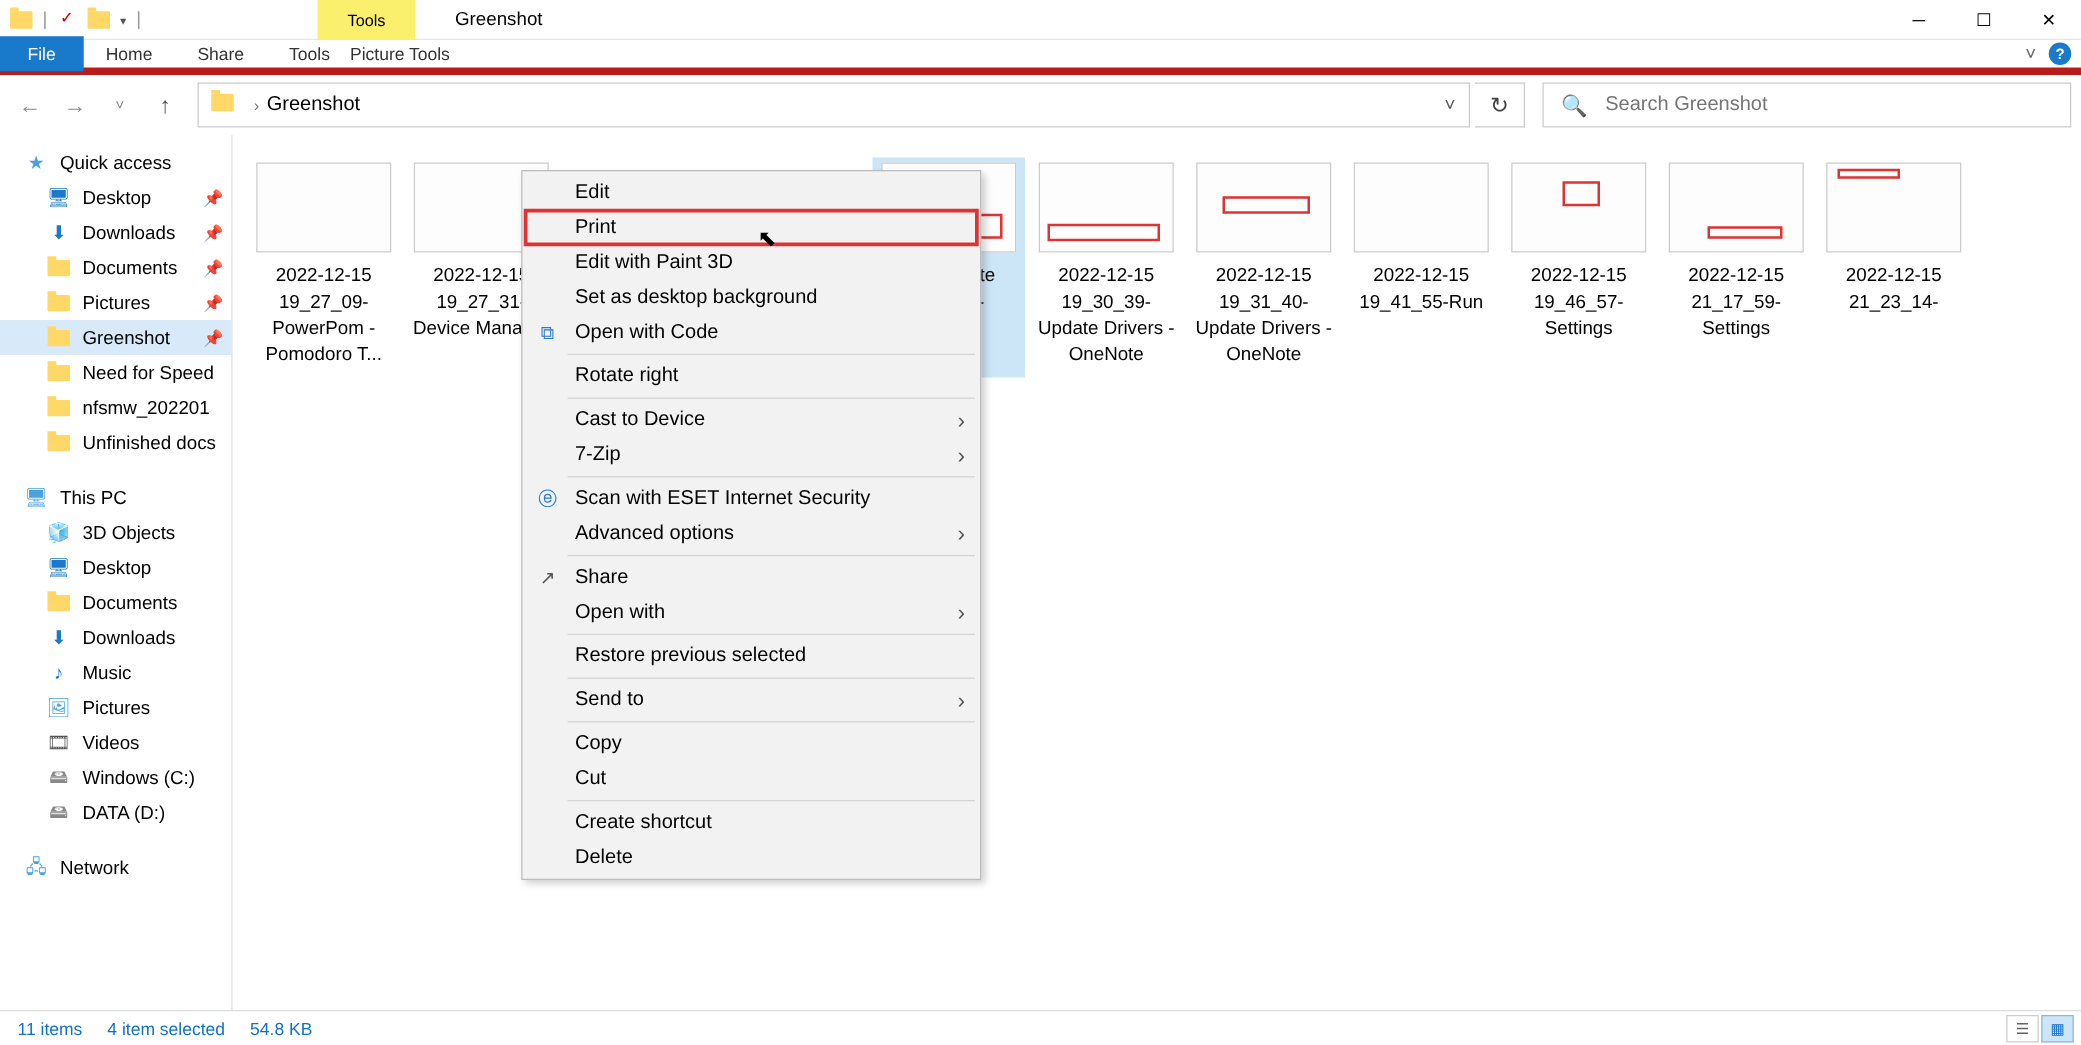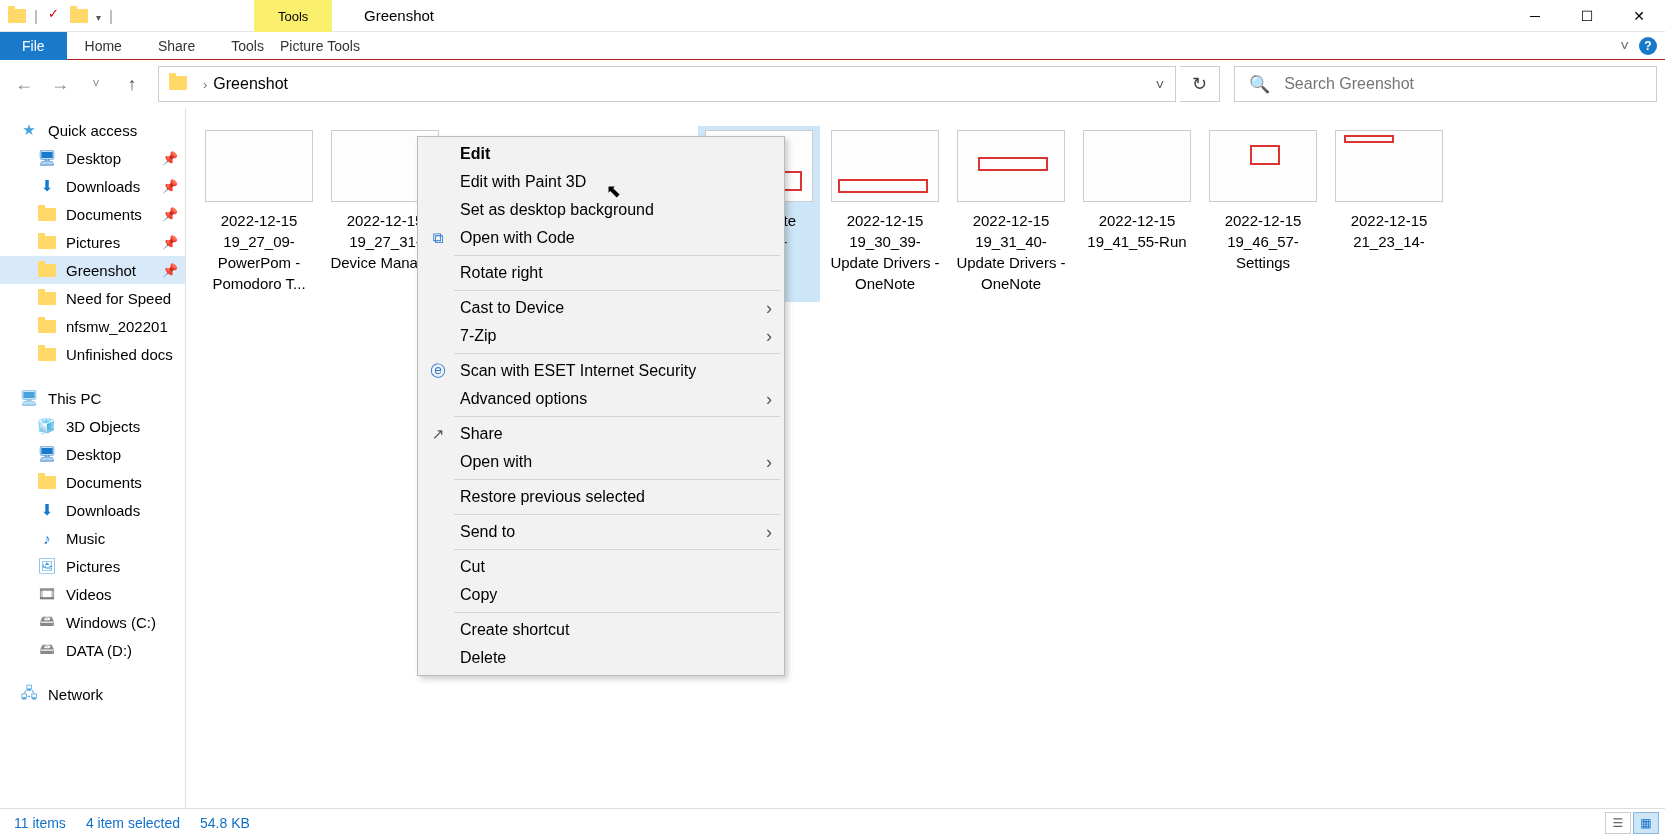--- a/index.html
+++ b/index.html
@@ -13,21 +13,21 @@
 .qat-sep { color:#999; }
 .check-icon-sm { width:16px; height:16px; display:inline-block; position:relative; }
 .check-icon-sm::after { content:"✓"; color:#c00; font-size:13px; position:absolute; top:-2px; left:2px; }
 .chev-down-sm::after { content:"▾"; color:#555; font-size:10px; }
 .manage-tab { position:absolute; left:254px; top:0; height:32px; background:#faf06e; padding:0 24px; display:flex; align-items:center; font-size:13px; }
 .win-title { position:absolute; left:364px; font-size:15px; }
 .win-ctl { position:absolute; right:0; top:0; display:flex; }
 .win-btn { width:52px; height:32px; display:flex; align-items:center; justify-content:center; font-size:14px; color:#000; }
 
 
-.ribbontabs { height:28px; display:flex; align-items:center; border-bottom:1px solid #b91c1c; position:relative; }
+.ribbontabs { height:28px; display:flex; align-items:center; border-bottom:6px solid #b91c1c; position:relative; }
 .file-tab { background:#1979ca; color:#fff; height:28px; padding:0 22px; display:flex; align-items:center; font-size:14px; }
 .rtab { padding:0 18px; height:28px; display:flex; align-items:center; font-size:14px; color:#333; }
 .rtab.pt { position:absolute; left:262px; }
 .ribbon-right { position:absolute; right:8px; display:flex; align-items:center; gap:10px; }
 .chev-down-rib { color:#666; font-size:15px; }
 .help-icon { width:18px; height:18px; border-radius:50%; background:#1979ca; color:#fff; display:flex; align-items:center; justify-content:center; font-size:12px; font-weight:bold; }
 
 
 .navbar { height:48px; display:flex; align-items:center; padding:0 8px; gap:4px; }
 .nav-btn { width:32px; height:32px; display:flex; align-items:center; justify-content:center; color:#888; font-size:18px; }
@@ -71,21 +71,21 @@
 .thumb-grid { display:flex; flex-wrap:wrap; gap:0; }
 .thumb-item { width:122px; margin:0 2px; text-align:center; font-size:15px; line-height:1.4; padding:4px 0 8px; }
 .thumb-item.selected { background:#cde6f7; }
 .thumb-img { width:108px; height:72px; margin:0 auto 8px; border:1px solid #ccc; background:#fdfdfd; position:relative;}
 .thumb-img .red-box { position:absolute; border:2px solid #d33; }
 .thumb-label { word-wrap:break-word; padding:0 4px; }
 
 
 .ctx-menu { position:absolute; left:417px; top:136px; width:368px; background:#f2f2f2; border:1px solid #bbb; box-shadow:3px 3px 6px rgba(0,0,0,.2); padding:3px 2px; z-index:100; }
 .ctx-item { height:28px; display:flex; align-items:center; padding-left:40px; padding-right:14px; font-size:16px; position:relative; }
-.ctx-item.bold { font-weight:700;text-align:right; }
+.ctx-item.bold { font-weight:400;text-align:right; }
 .ctx-item.hl { outline:3px solid #d33; outline-offset:-2px; }
 .ctx-sep { height:1px; background:#d4d4d4; margin:3px 2px 3px 34px; }
 .ctx-sub::after { content:"›"; position:absolute; right:10px; font-size:18px; color:#555; }
 .ctx-ic { position:absolute; left:8px; width:20px; text-align:center; font-size:15px;}
 .ic-vscode { color:#2a7ad4; }
 .ic-eset { color:#2a7ad4; }
 .ic-share { color:#555; }
 .cursor { position:absolute; left:606px; top:180px; font-size:18px; z-index:200; pointer-events:none;}
 
 
@@ -286,30 +286,37 @@
           <div class="thumb-label">2022-12-15 19_41_55-Run</div>
         </div>
       <div class="thumb-item">
           <div class="thumb-img">
             <div class="red-box" style="left:40px;top:14px;width:30px;height:20px"></div>
           </div>
           <div class="thumb-label">2022-12-15 19_46_57-Settings</div>
         </div>
       <div class="thumb-item">
           <div class="thumb-img">
+            <div class="red-box" style="left:30px;top:50px;width:60px;height:10px"></div>
+          </div>
+          <div class="thumb-label">2022-12-15 21_17_59-Settings</div>
+        </div>
+      <div class="thumb-item">
+          <div class="thumb-img">
             <div class="red-box" style="left:8px;top:4px;width:50px;height:8px"></div>
           </div>
           <div class="thumb-label">2022-12-15 21_23_14-</div>
         </div>
     </div>
   </div>
 </div>
 
 <div class="ctx-menu">
   <div class="ctx-item bold">Edit</div>
+  <div class="ctx-item hl">Print</div>
   <div class="ctx-item">Edit with Paint 3D</div>
   <div class="ctx-item">Set as desktop background</div>
   <div class="ctx-item">
       <span class="ctx-ic ic-vscode">⧉</span>
       <span>Open with Code</span>
     </div>
   <div class="ctx-sep"></div>
   <div class="ctx-item">Rotate right</div>
   <div class="ctx-sep"></div>
   <div class="ctx-item ctx-sub">Cast to Device</div>
@@ -324,22 +331,22 @@
   <div class="ctx-item">
       <span class="ctx-ic ic-share">↗</span>
       <span>Share</span>
     </div>
   <div class="ctx-item ctx-sub">Open with</div>
   <div class="ctx-sep"></div>
   <div class="ctx-item">Restore previous selected</div>
   <div class="ctx-sep"></div>
   <div class="ctx-item ctx-sub">Send to</div>
   <div class="ctx-sep"></div>
+  <div class="ctx-item">Copy</div>
   <div class="ctx-item">Cut</div>
-  <div class="ctx-item">Copy</div>
   <div class="ctx-sep"></div>
   <div class="ctx-item">Create shortcut</div>
   <div class="ctx-item">Delete</div>
 </div>
 
 <div class="cursor">⬉</div>
 
 <div class="statusbar">
   <span>11 items</span>
   <span>4 item selected</span>

